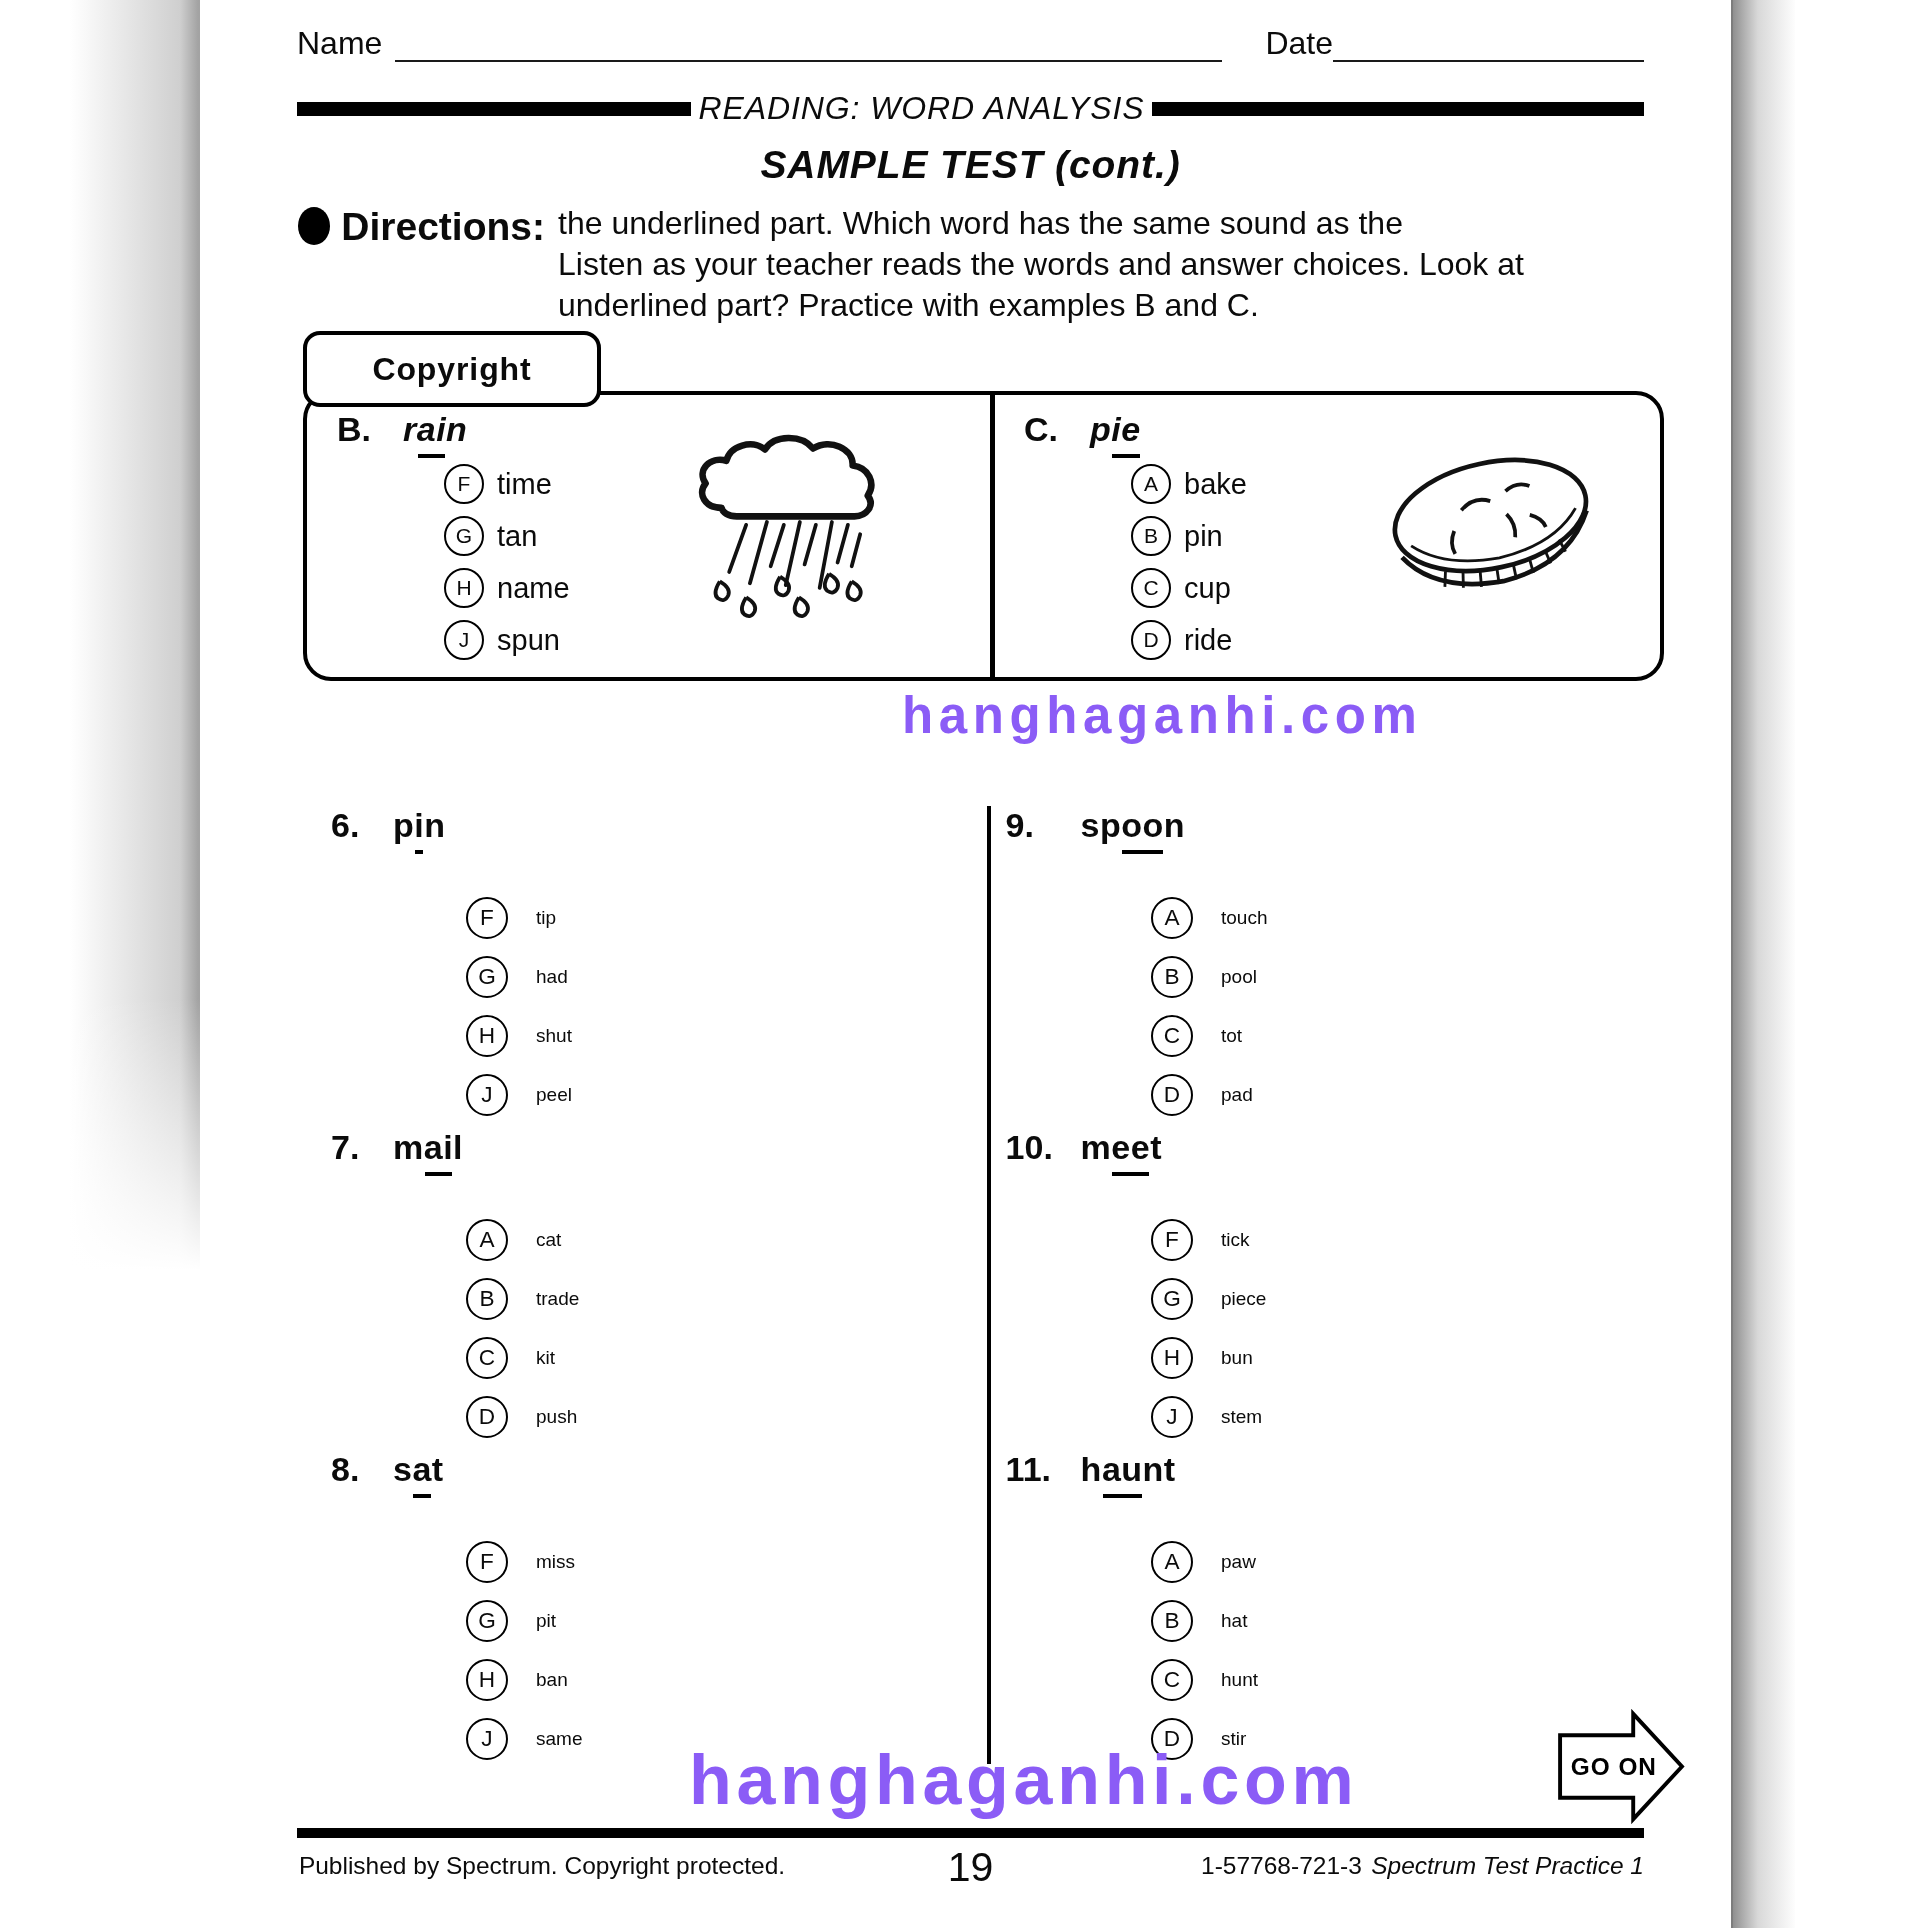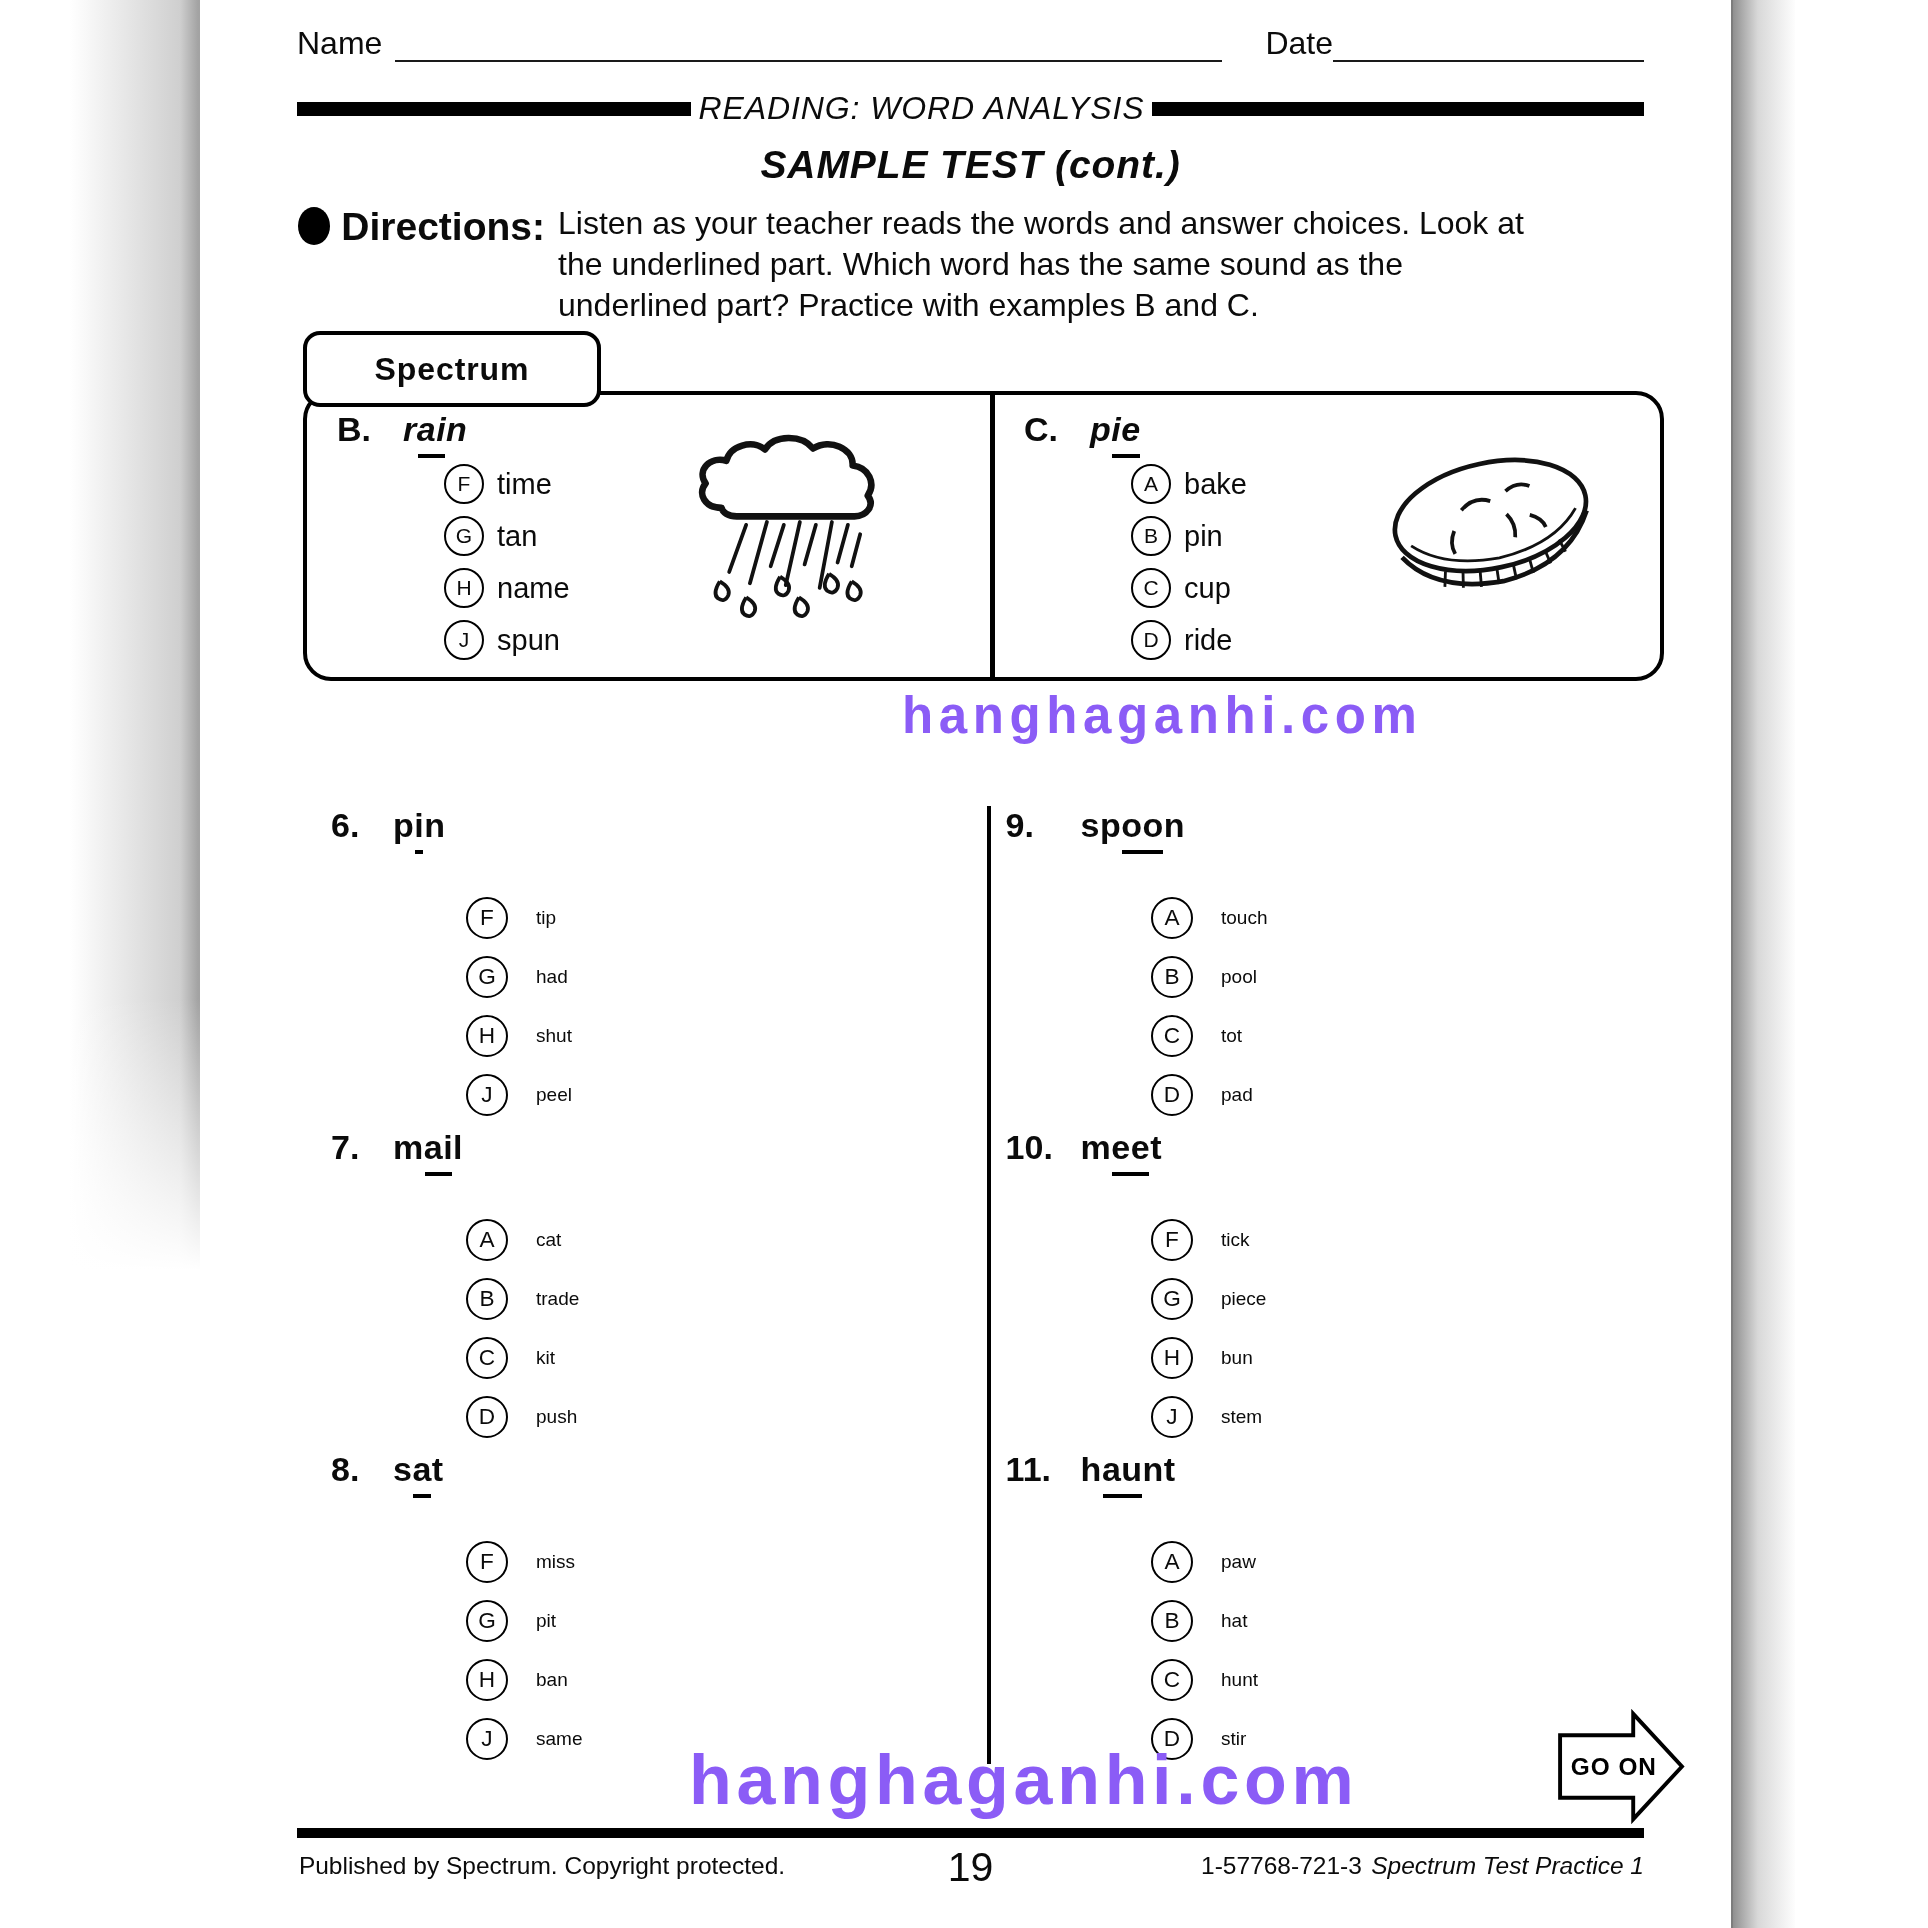--- a/index.html
+++ b/index.html
@@ -120,28 +120,28 @@
     <div class="tbar tbar-l"></div>
     <div class="title-txt">READING: WORD ANALYSIS</div>
     <div class="tbar tbar-r"></div>
   </div>
   <div class="subtitle">SAMPLE TEST (cont.)</div>
 
   <div class="dir">
     <div class="dir-bullet"></div>
     <div class="dir-label">Directions:</div>
     <div class="dir-text">
+      <div>the underlined part. Which word has the same sound as the</div>
       <div>Listen as your teacher reads the words and answer choices. Look at</div>
-      <div>the underlined part. Which word has the same sound as the</div>
       <div>underlined part? Practice with examples B and C.</div>
     </div>
   </div>
 
   <div class="exwrap">
-    <div class="ex-tab">Spectrum</div>
+    <div class="ex-tab">Copyright</div>
     <div class="ex-box">
       <div class="ex-divider"></div>
 
       <div class="ex-half l">
         <div class="ex-head">
           <span class="ex-letter">B.</span>
           <span class="exw"><span>r</span><span class="u">ai</span><span>n</span></span>
         </div>
         <div class="ex-opts">
           <div class="ex-opt">

